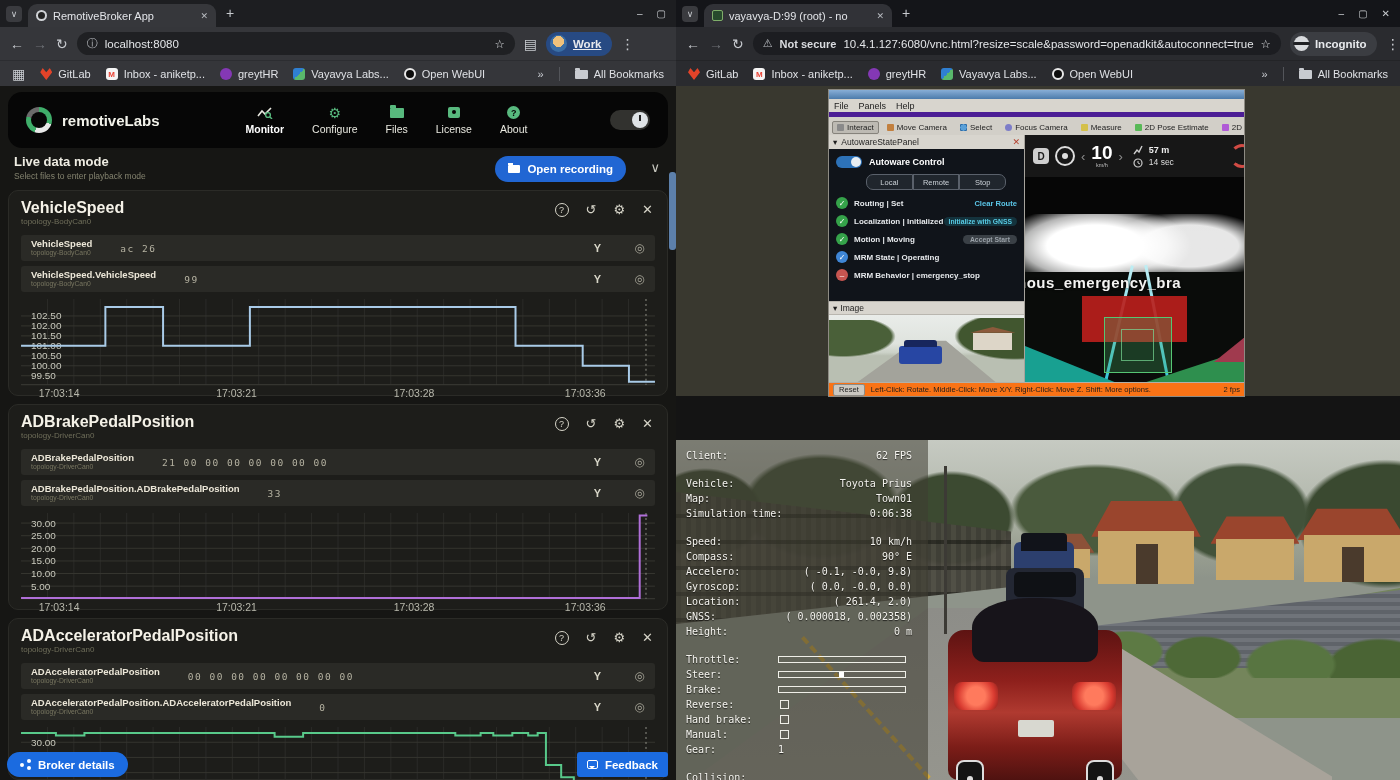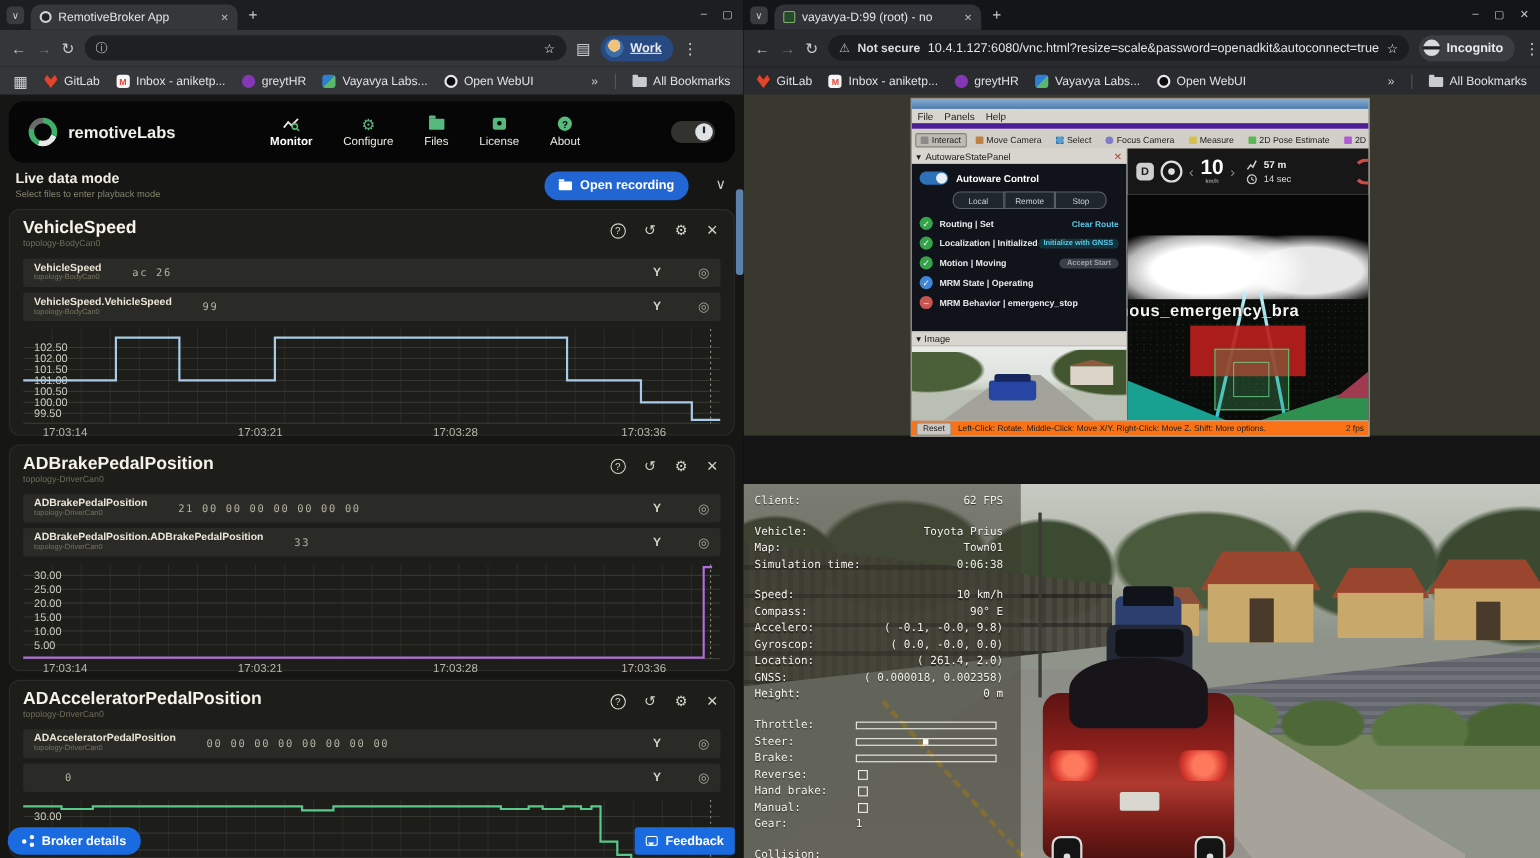--- a/index.html
+++ b/index.html
@@ -300,20 +300,21 @@
         <span>–</span>
         <span>▢</span>
       </div>
     </div>
     <div class="toolbar">
       <span class="navg">←</span>
       <span class="navg dim">→</span>
       <span class="navg">↻</span>
       <div class="urlbar">
         <span class="uicon">ⓘ</span>
+        <span class="urltext">localhost:8080</span>
         <span class="star">☆</span>
       </div>
       <span class="navg">▤</span>
       <div class="chip">
         <span class="avatar"></span>
         <span>Work</span>
       </div>
       <span class="navg">⋮</span>
     </div>
     <div class="bookmarks">
@@ -563,20 +564,24 @@
         <div class="sig first">
           <div>
               <div class="signame">ADAcceleratorPedalPosition</div>
                <div class="sigsub">topology-DriverCan0</div>
             </div>
           <span class="sigval">00 00 00 00 00 00 00 00</span>
           <span class="yi">Y</span>
           <span class="ri">◎</span>
         </div>
         <div class="sig">
+          <div>
+              <div class="signame">ADAcceleratorPedalPosition.ADAcceleratorPedalPosition</div>
+               <div class="sigsub">topology-DriverCan0</div>
+            </div>
           <span class="sigval">0</span>
           <span class="yi">Y</span>
           <span class="ri">◎</span>
         </div>
         <div class="chartwrap">
             <svg class="chart" viewBox="0 0 636 58">
               <line x1="26.5" x2="26.5" y1="0" y2="58" stroke="#2b2b28" stroke-width="1"></line>
               <line x1="53.0" x2="53.0" y1="0" y2="58" stroke="#2b2b28" stroke-width="1"></line>
               <line x1="79.5" x2="79.5" y1="0" y2="58" stroke="#2b2b28" stroke-width="1"></line>
               <line x1="106.0" x2="106.0" y1="0" y2="58" stroke="#2b2b28" stroke-width="1"></line>

